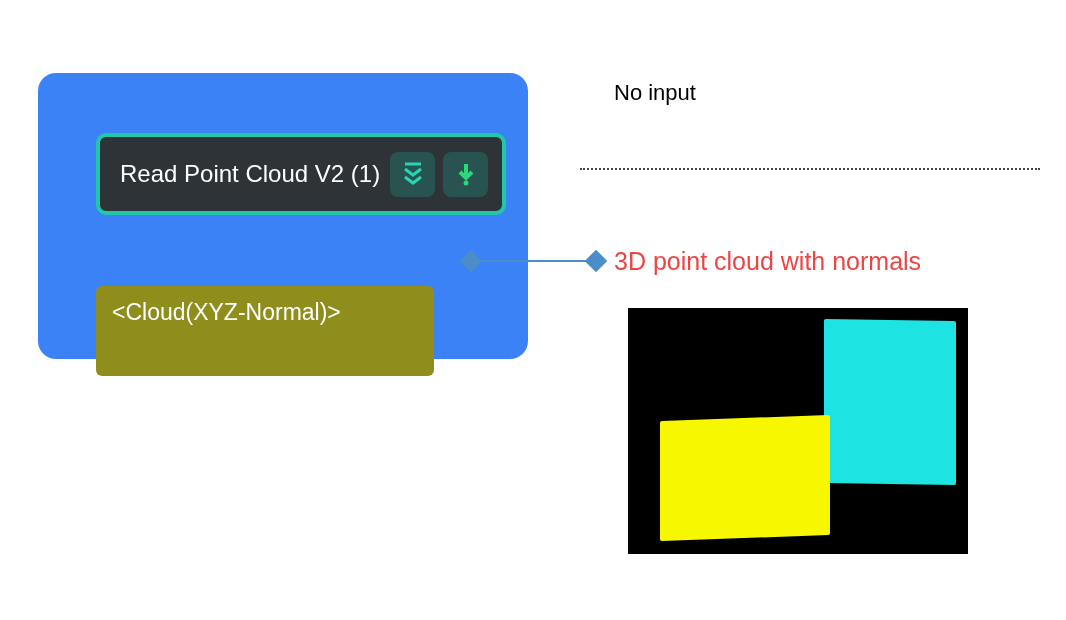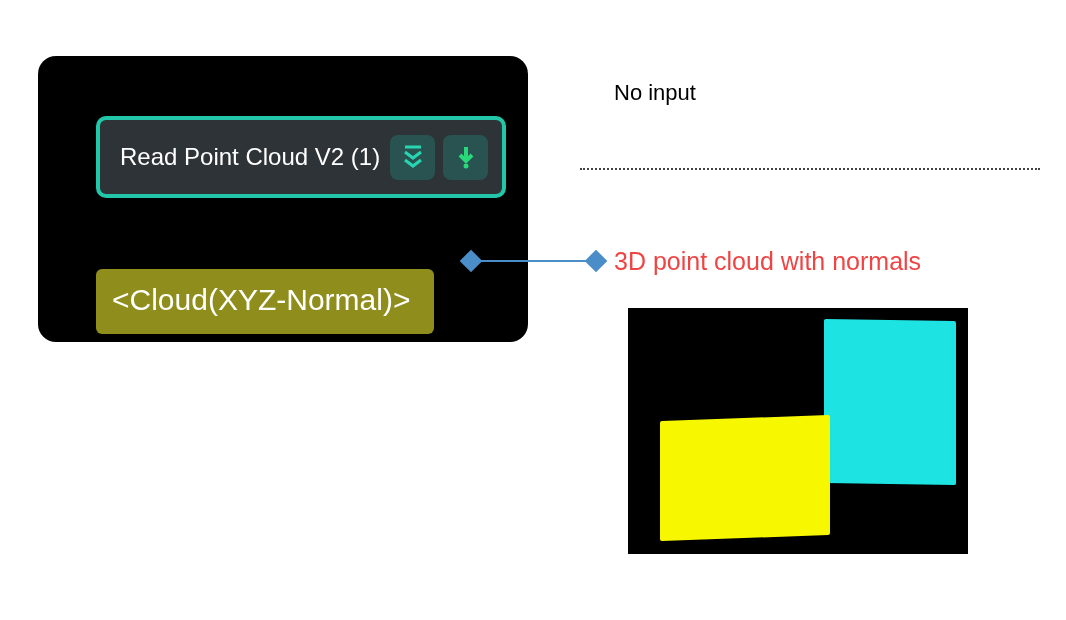--- a/index.html
+++ b/index.html
@@ -9,25 +9,25 @@
     }
     body {
       width: 1066px;
       height: 620px;
       background: #ffffff;
       font-family: Arial, Helvetica, sans-serif;
       position: relative;
     }
     .node-container {
       position: absolute;
-      top: 56px;
+      top: 73px;
       left: 38px;
       width: 490px;
       height: 286px;
-      background: #000000;
+      background: #3b82f6;
       border-radius: 18px;
       padding: 0;
     }
     .node-header {
       position: absolute;
       top: 60px;
       left: 58px;
       width: 410px;
       height: 82px;
       border: 4px solid #21c7a8;
@@ -51,26 +51,26 @@
       display: flex;
       align-items: center;
       justify-content: center;
       cursor: pointer;
     }
     .node-output {
       position: absolute;
       top: 213px;
       left: 58px;
       width: 338px;
-      height: 65px;
+      height: 90px;
       background: #8f8e1d;
       border-radius: 6px;
       padding: 10px 16px;
       color: #ffffff;
-      font-size: 30px;
+      font-size: 23px;
       line-height: 1.4;
     }
     .output-port {
       position: absolute;
       top: 253px;
       left: 463px;
       width: 16px;
       height: 16px;
       background: #4a8dc8;
       transform: rotate(45deg);

